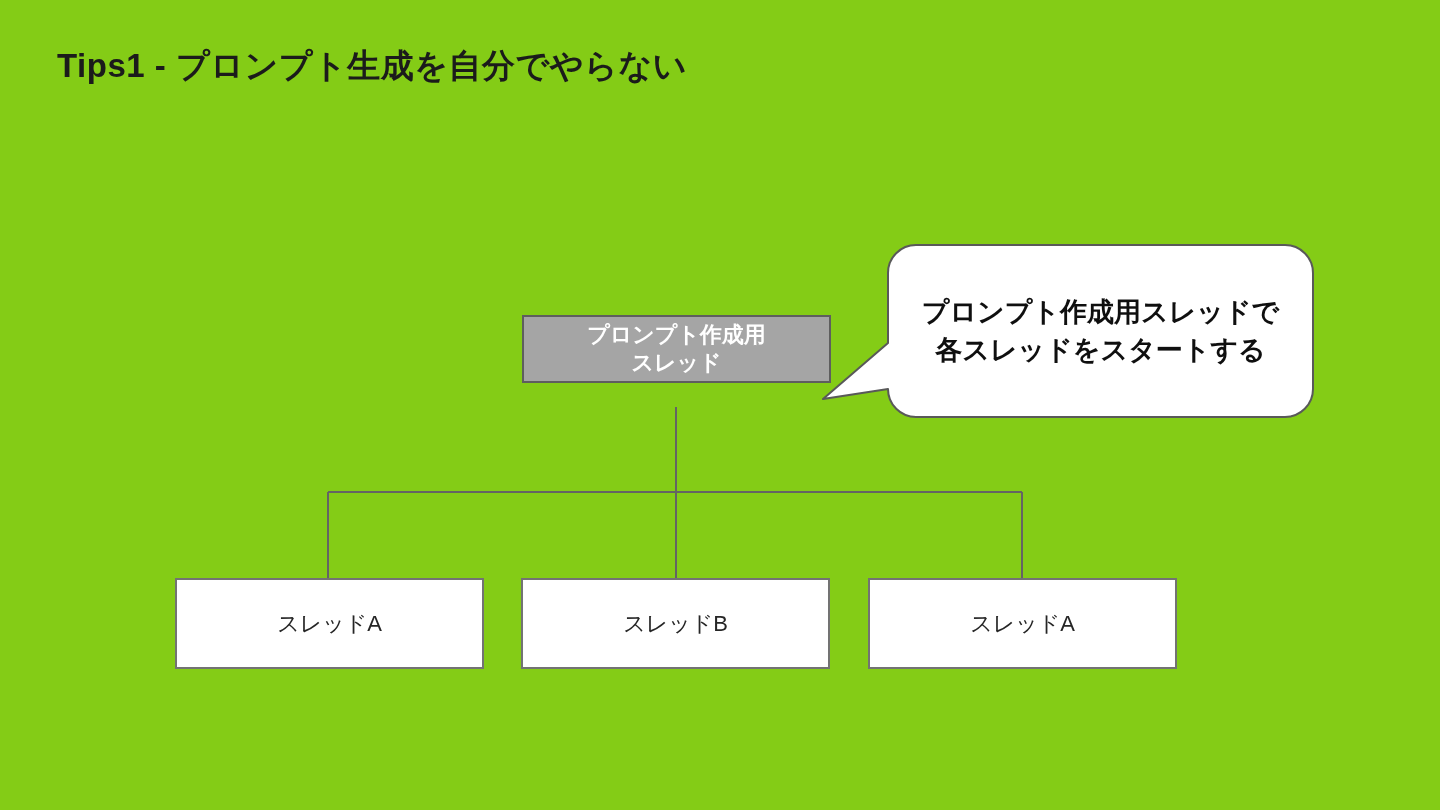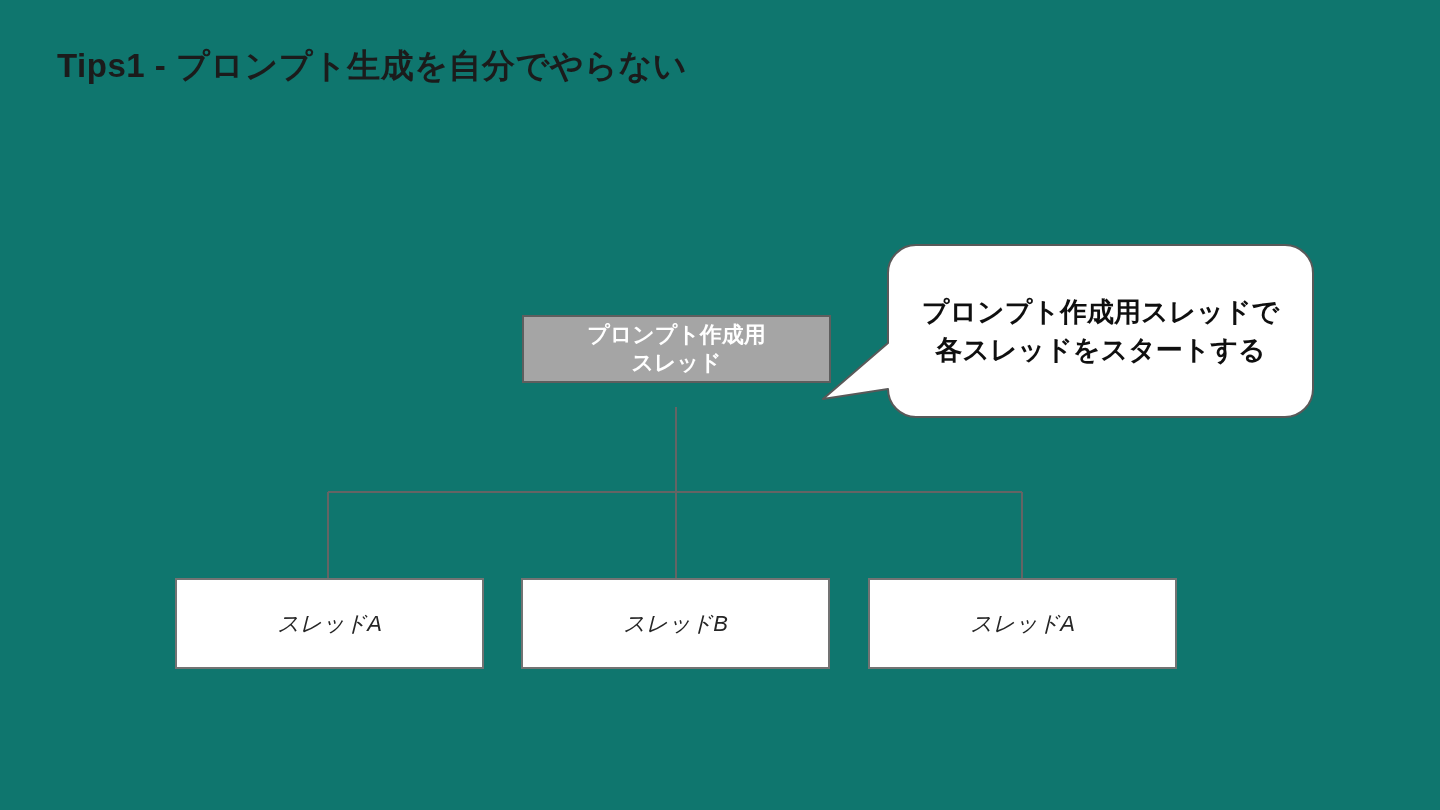--- a/index.html
+++ b/index.html
@@ -7,21 +7,21 @@
     padding: 0;
   }
   body {
     font-family: "Liberation Sans", "DejaVu Sans", sans-serif;
     background: #e8e8e8;
   }
   .slide {
     position: relative;
     width: 1440px;
     height: 810px;
-    background: #0f766e;
+    background: #84cc16;
     overflow: hidden;
   }
   .slide-title {
     position: absolute;
     left: 57px;
     top: 44px;
     font-size: 33px;
     font-weight: bold;
     color: #1b1b1b;
     letter-spacing: 0.5px;
@@ -56,21 +56,20 @@
     flex-direction: column;
   }
   .child-box {
     width: 309px;
     height: 91px;
     top: 578px;
     background: #ffffff;
     border: 2px solid #737373;
     color: #262626;
     font-size: 22px;
-    font-style: italic;
   }
   .child-box.a { left: 175px; }
   .child-box.b { left: 521px; }
   .child-box.c { left: 868px; }
   .callout-text {
     position: absolute;
     left: 888px;
     top: 245px;
     width: 425px;
     height: 172px;

